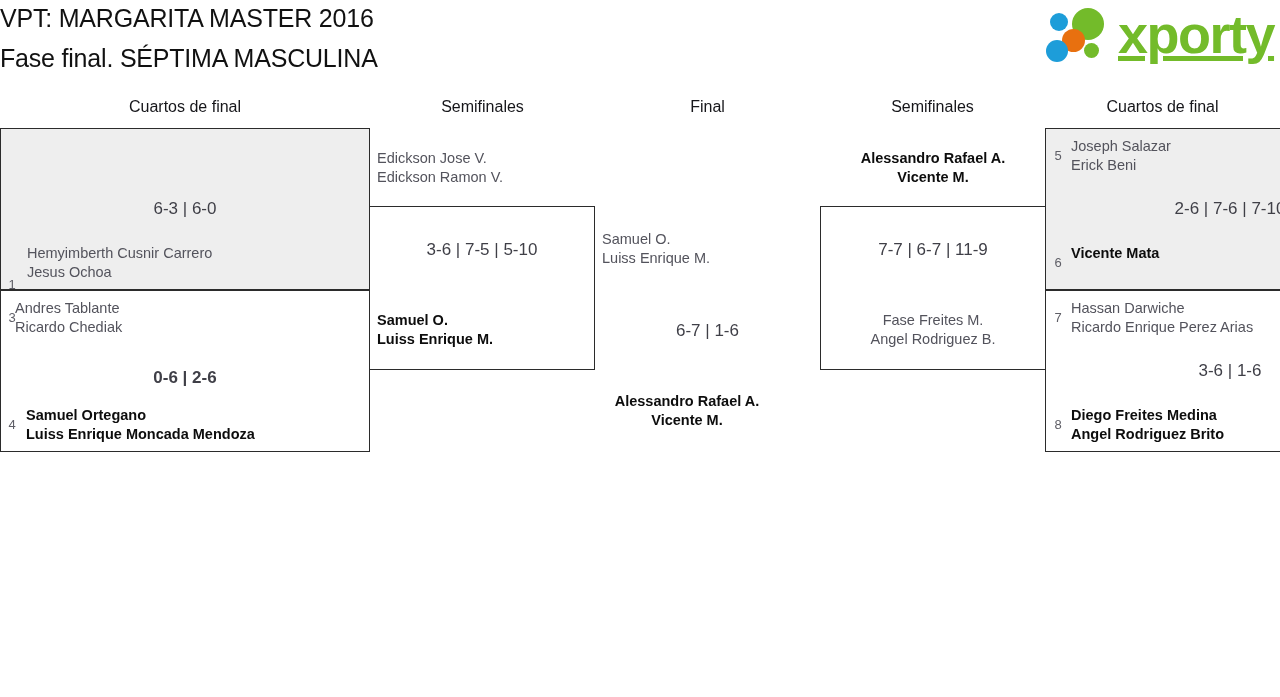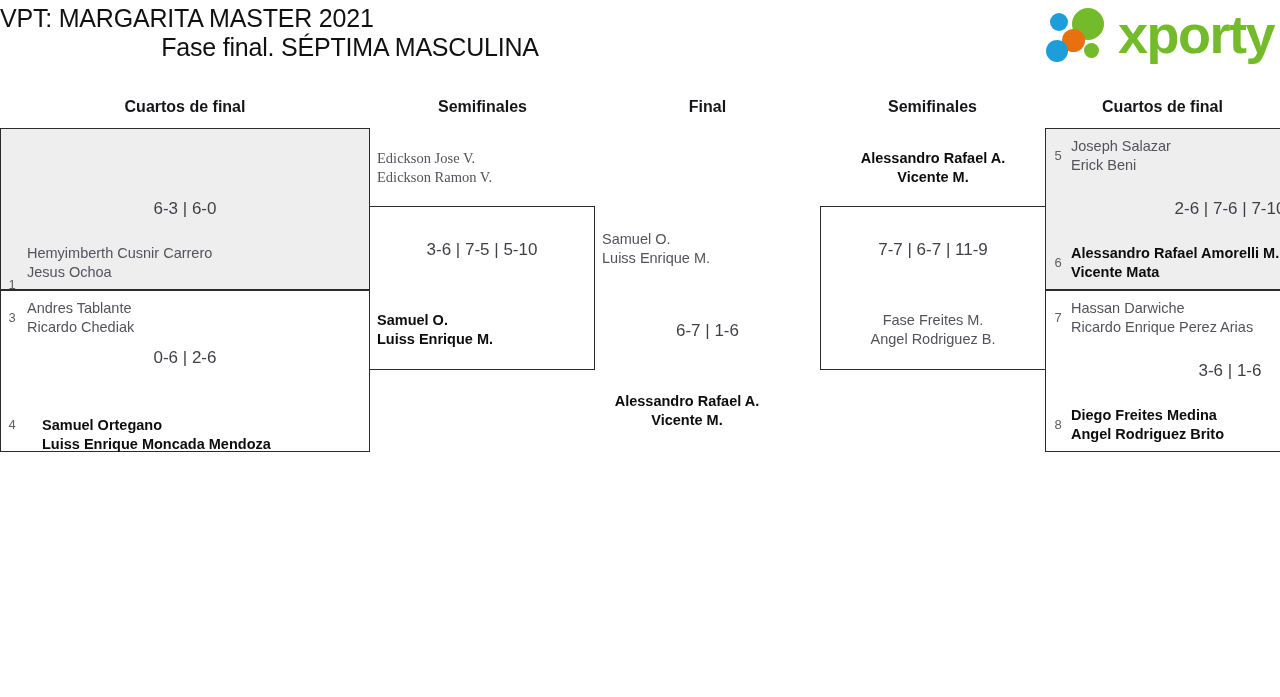--- a/index.html
+++ b/index.html
@@ -13,36 +13,36 @@
   }
   .page{position:relative;width:1280px;height:697px;overflow:hidden;}
 
   
   .title-block{position:absolute;left:0;top:0;width:700px;}
   .title-line{
     font-size:25px;line-height:29px;font-weight:400;color:#111111;
     letter-spacing:-0.2px;white-space:nowrap;
   }
   .title-line.l1{margin-top:4px;}
-  .title-line.l2{margin-top:0;text-align:center;}
+  .title-line.l2{margin-top:11px;}
 
   .logo{position:absolute;left:1046px;top:5px;width:232px;height:62px;}
   .logo-dots{position:absolute;left:0;top:2px;width:76px;height:58px;}
   .dot{position:absolute;border-radius:50%;}
   .logo-word{
     position:absolute;left:72px;top:-2px;
     font-size:54px;line-height:62px;font-weight:700;
-    color:#73bb2a;letter-spacing:-1.5px;
+    color:#73bb2a;letter-spacing:-1.5px;text-decoration:underline;
   }
 
   
   .headers{position:absolute;left:0;top:94px;width:1280px;height:26px;}
   .col-header{
     position:absolute;top:0;text-align:center;
-    font-size:16px;line-height:26px;font-weight:700;color:#16161a;
+    font-size:16px;line-height:26px;font-weight:400;color:#16161a;
     white-space:nowrap;
   }
 
   .bracket{position:absolute;left:0;top:0;width:1280px;height:697px;}
 
   .matchbox{
     position:absolute;
     border:1px solid #2b2b2b;
     box-sizing:border-box;
     background:#ffffff;
@@ -71,21 +71,21 @@
     white-space:nowrap;
   }
   .score.align-center{text-align:center;}
 </style>
 </head>
 <body>
 
 <div class="page">
 
   <div class="title-block">
-    <div class="title-line l1">VPT: MARGARITA MASTER 2021</div>
+    <div class="title-line l1">VPT: MARGARITA MASTER 2016</div>
     <div class="title-line l2">Fase final. SÉPTIMA MASCULINA</div>
   </div>
 
   <div class="logo">
     <div class="logo-dots">
       <span class="dot" style="left:4px;top:6px;width:18px;height:18px;background:#1d9dd9;"></span>
       <span class="dot" style="left:26px;top:1px;width:32px;height:32px;background:#73bb2a;"></span>
       <span class="dot" style="left:16px;top:22px;width:23px;height:23px;background:#e8700f;"></span>
       <span class="dot" style="left:0px;top:33px;width:22px;height:22px;background:#1d9dd9;"></span>
       <span class="dot" style="left:38px;top:36px;width:15px;height:15px;background:#73bb2a;"></span>
@@ -110,32 +110,32 @@
     <div class="score align-center" style="left:25px;top:199px;width:320px;">6-3 | 6-0</div>
     <div class="team loser" style="left:27px;top:244px;">
       <span class="ln">Hemyimberth Cusnir Carrero</span>
       <span class="ln">Jesus Ochoa</span>
     </div>
 
     <div class="matchbox" style="left:0px;top:290px;width:370px;height:162px;">
       <div class="seed" style="left:4px;top:19px;">3</div>
       <div class="seed" style="left:4px;top:126px;">4</div>
     </div>
-    <div class="team loser" style="left:27px;top:299px;">
+    <div class="team loser" style="left:15px;top:299px;">
       <span class="ln">Andres Tablante</span>
       <span class="ln">Ricardo Chediak</span>
     </div>
-    <div class="score align-center" style="left:25px;top:348px;width:320px;">0-6 | 2-6</div>
-    <div class="team winner" style="left:26px;top:416px;margin-left:16px;">
+    <div class="score align-center" style="left:25px;top:368px;width:320px;font-weight:bold;">0-6 | 2-6</div>
+    <div class="team winner" style="left:26px;top:406px;">
       <span class="ln">Samuel Ortegano</span>
       <span class="ln">Luiss Enrique Moncada Mendoza</span>
     </div>
 
     <div class="matchbox" style="left:369px;top:206px;width:226px;height:164px;"></div>
-    <div class="team loser" style="left:377px;top:149px;font-family:Liberation Serif, serif;">
+    <div class="team loser" style="left:377px;top:149px;">
       <span class="ln">Edickson Jose V.</span>
       <span class="ln">Edickson Ramon V.</span>
     </div>
     <div class="score align-center" style="left:377px;top:240px;width:210px;">3-6 | 7-5 | 5-10</div>
     <div class="team winner" style="left:377px;top:311px;">
       <span class="ln">Samuel O.</span>
       <span class="ln">Luiss Enrique M.</span>
     </div>
 
     <div class="team loser" style="left:602px;top:230px;">
@@ -162,21 +162,20 @@
     <div class="matchbox shaded" style="left:1045px;top:128px;width:370px;height:162px;">
       <div class="seed" style="left:5px;top:19px;">5</div>
       <div class="seed" style="left:5px;top:126px;">6</div>
     </div>
     <div class="team loser" style="left:1071px;top:137px;">
       <span class="ln">Joseph Salazar</span>
       <span class="ln">Erick Beni</span>
     </div>
     <div class="score align-center" style="left:1070px;top:199px;width:320px;">2-6 | 7-6 | 7-10</div>
     <div class="team winner" style="left:1071px;top:244px;">
-      <span class="ln">Alessandro Rafael Amorelli M.</span>
       <span class="ln">Vicente Mata</span>
     </div>
 
     <div class="matchbox" style="left:1045px;top:290px;width:370px;height:162px;">
       <div class="seed" style="left:5px;top:19px;">7</div>
       <div class="seed" style="left:5px;top:126px;">8</div>
     </div>
     <div class="team loser" style="left:1071px;top:299px;">
       <span class="ln">Hassan Darwiche</span>
       <span class="ln">Ricardo Enrique Perez Arias</span>

